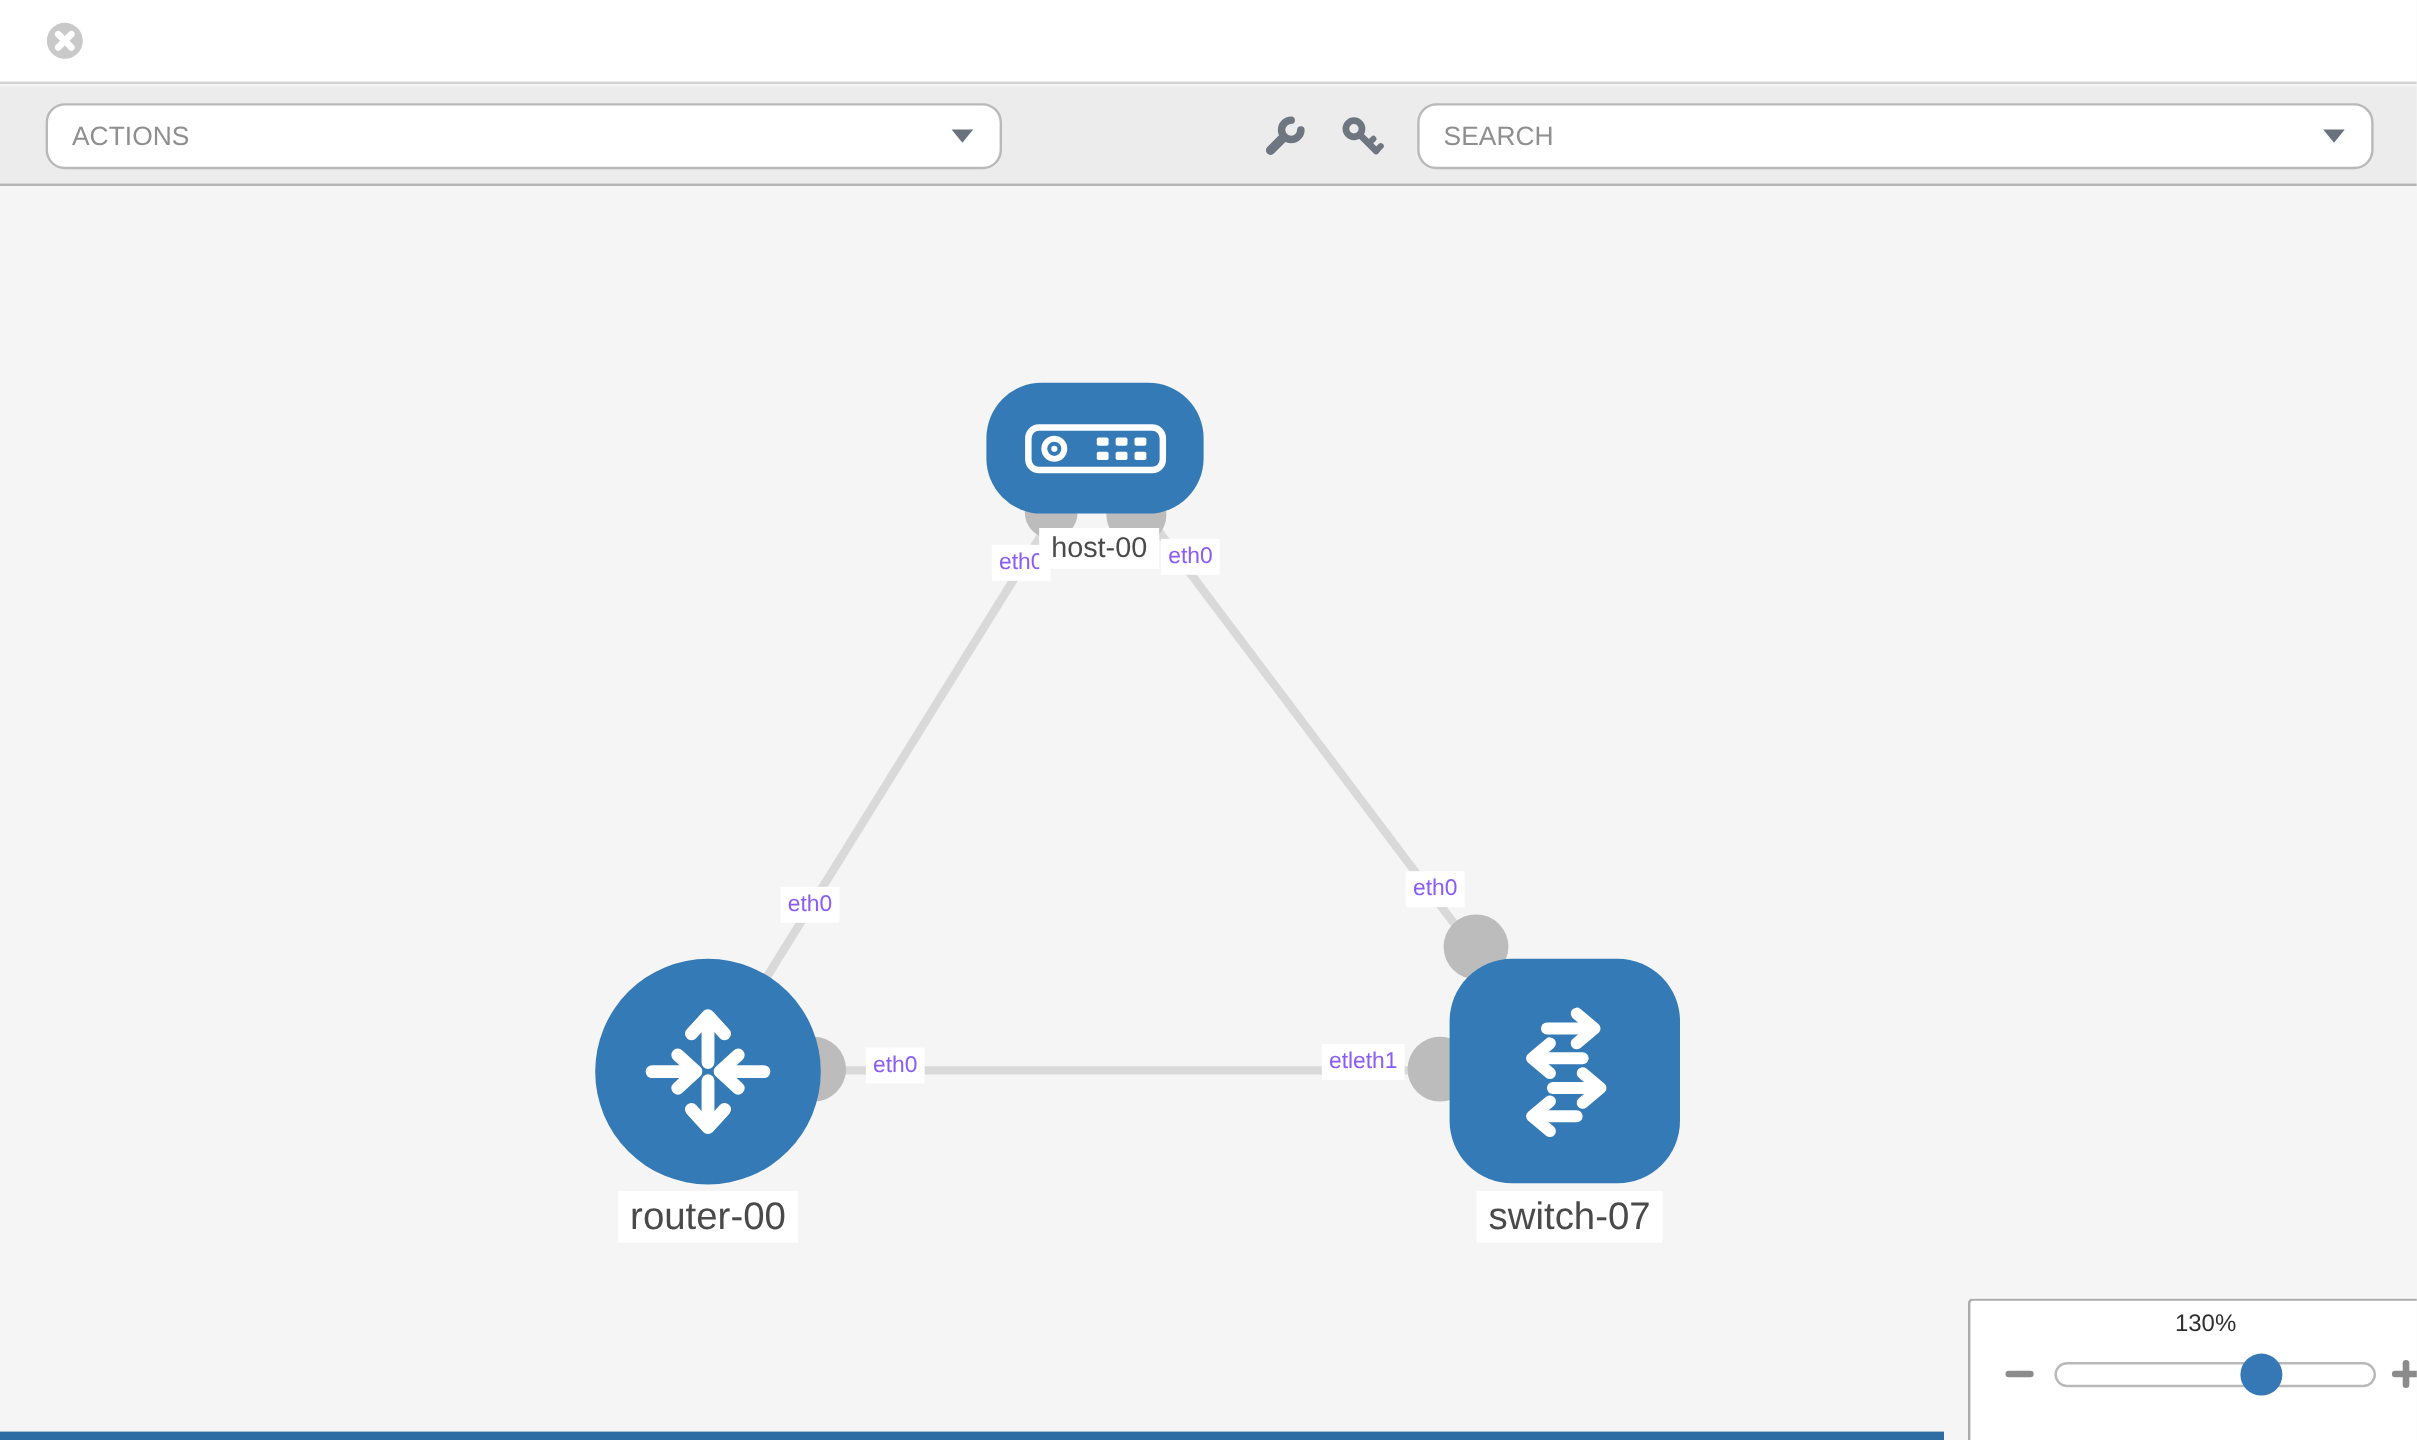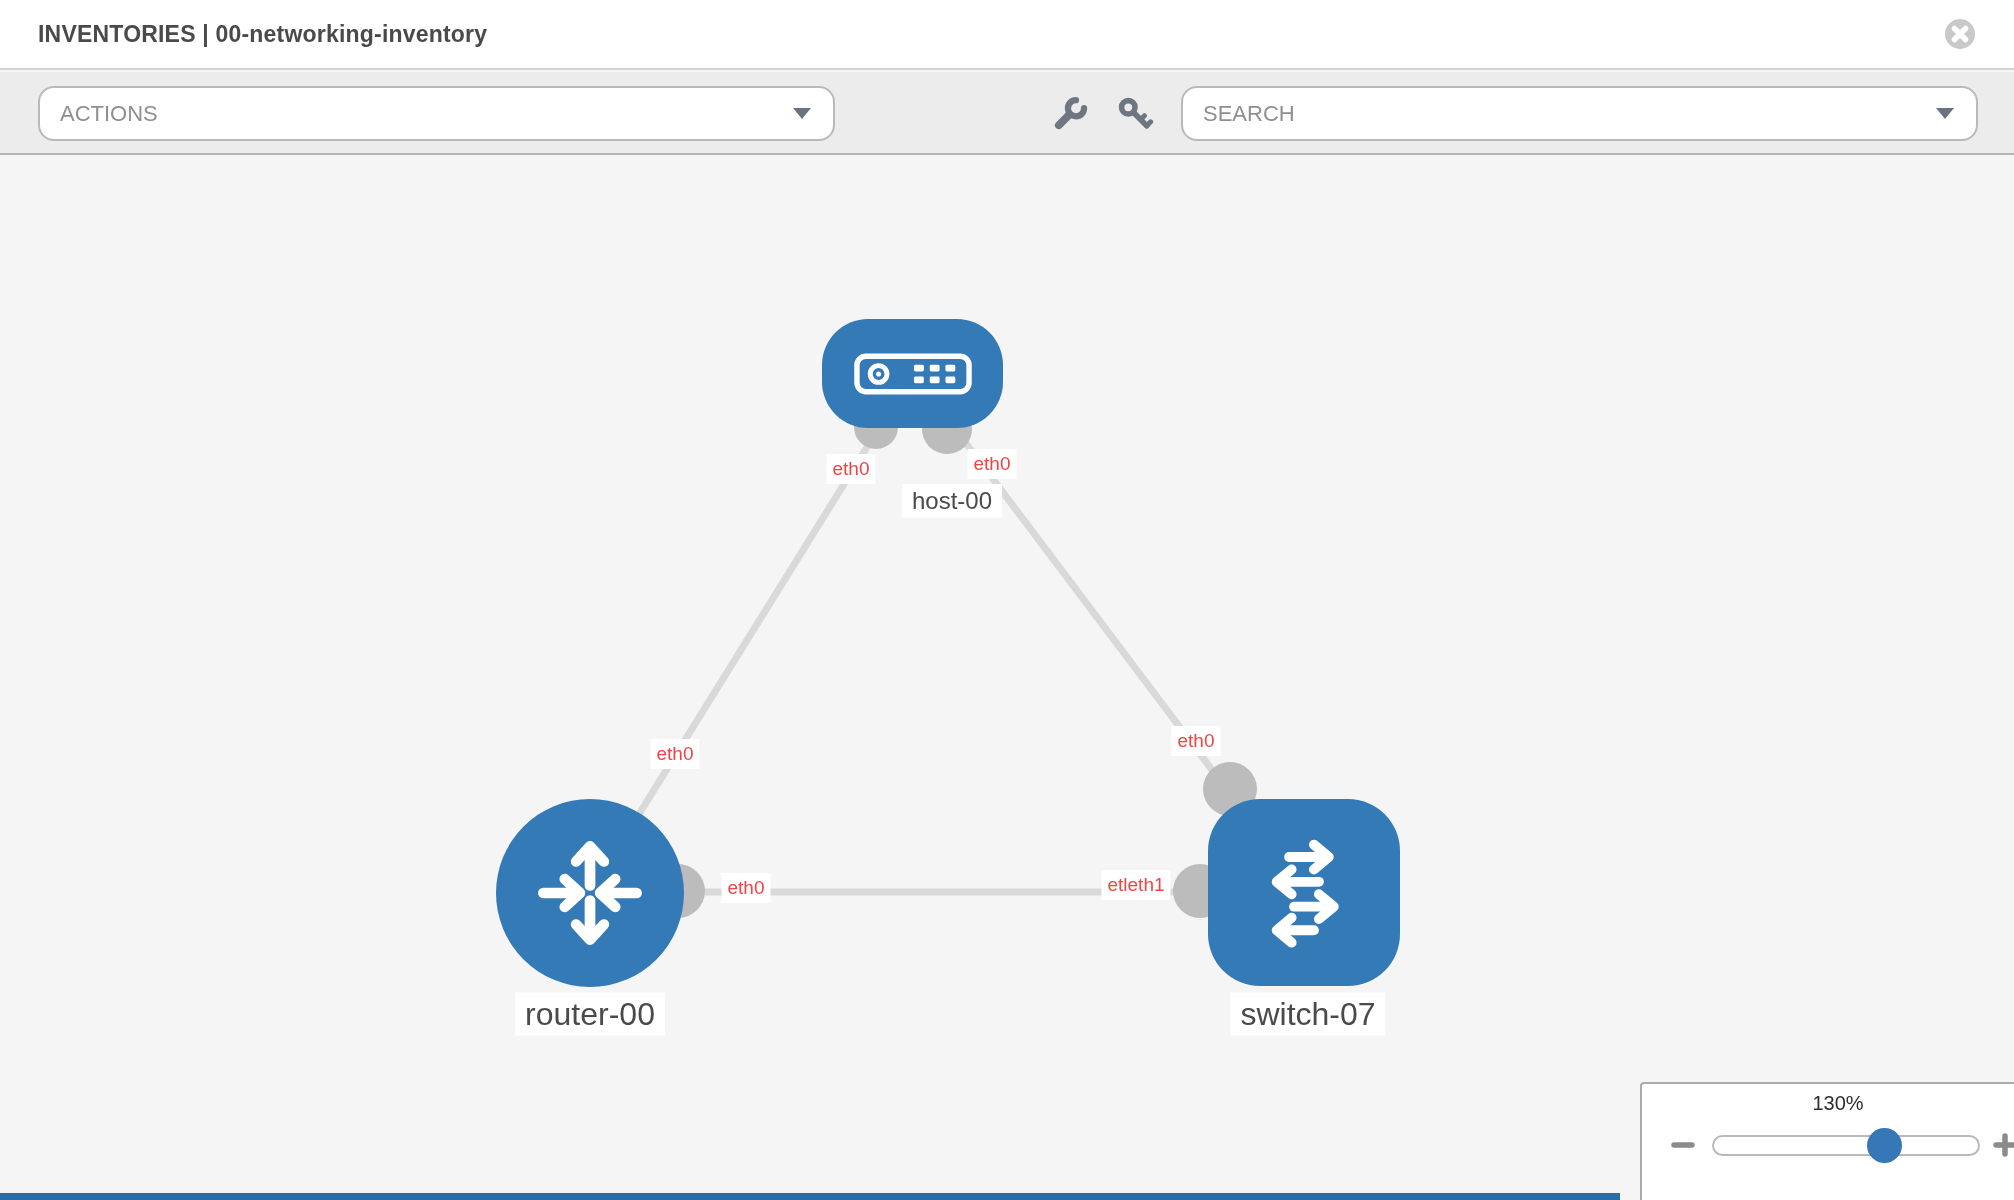--- a/index.html
+++ b/index.html
@@ -32,21 +32,21 @@
   .canvas { position:absolute; left:0; top:157px; width:2014px; height:1043px; background:#f5f5f5; }
   .links-layer { position:absolute; left:0; top:0; width:100%; height:100%; }
 
   .node { position:absolute; background:#337ab7; display:flex; align-items:center;
           justify-content:center; cursor:pointer; }
   .node-host   { left:822px;  top:162px; width:181px; height:109px; border-radius:46px; }
   .node-router { left:496px;  top:642px; width:188px; height:188px; border-radius:50%; }
   .node-switch { left:1208px; top:642px; width:192px; height:187px; border-radius:52px; }
 
   .chip { position:absolute; transform:translate(-50%,-50%); background:#ffffff;
-          color:#ef4444; white-space:nowrap; }
+          color:#8b5cf6; white-space:nowrap; }
   .eth-chip  { font-size:19px; padding:4px 6px; }
   .name-chip { font-size:32px; padding:3px 10px; color:#4a4a4a; }
   .name-host { font-size:24px; }
 
   
   .zoom-panel { position:absolute; left:1620px; top:1082px; width:394px; height:118px;
                 background:#ffffff; border-top:2px solid #ababab; border-left:2px solid #ababab;
                 border-top-left-radius:4px;margin-left:20px; }
   .zoom-level { position:absolute; left:0; top:8px; width:100%; text-align:center;
                 font-size:20px; color:#2e2e2e; }
@@ -57,21 +57,20 @@
                 background:#ffffff; border:2px solid #b9b9b9; border-radius:11px; cursor:pointer; }
   .zoom-handle { position:absolute; left:225px; top:44px; width:35px; height:35px;
                  border-radius:50%; background:#3578b5; cursor:grab; }
 
   .footer-strip { position:absolute; left:0; bottom:0; width:1620px; height:7px; background:#2e6da4; }
 </style>
 </head>
 <body>
 
 <div class="header">
-  <span class="title">INVENTORIES | 00-networking-inventory</span>
   <svg class="close-btn" viewBox="0 0 32 32">
     <circle cx="16" cy="16" r="15" fill="#c9c9c9"></circle>
     <line x1="10.5" y1="10.5" x2="21.5" y2="21.5" stroke="#ffffff" stroke-width="5.5" stroke-linecap="round"></line>
     <line x1="21.5" y1="10.5" x2="10.5" y2="21.5" stroke="#ffffff" stroke-width="5.5" stroke-linecap="round"></line>
   </svg>
 </div>
 
 <div class="toolbar">
   <div class="combo combo-actions">
     <span class="combo-label">ACTIONS</span>
@@ -161,21 +160,21 @@
     </svg>
   </div>
 
   <span class="chip eth-chip" style="left:675px;  top:597px;">eth0</span>
   <span class="chip eth-chip" style="left:851px;  top:312px;">eth0</span>
   <span class="chip eth-chip" style="left:1196px; top:584px;">eth0</span>
   <span class="chip eth-chip" style="left:992px;  top:307px;">eth0</span>
   <span class="chip eth-chip" style="left:746px;  top:731px;">eth0</span>
   <span class="chip eth-chip" style="left:1136px; top:728px;">etleth1</span>
 
-  <span class="chip name-chip name-host" style="left:952px;  top:300px;margin-top:44px;">host-00</span>
+  <span class="chip name-chip name-host" style="left:916px;  top:300px;">host-00</span>
   <span class="chip name-chip" style="left:590px;  top:857px;">router-00</span>
   <span class="chip name-chip" style="left:1308px; top:857px;">switch-07</span>
 </div>
 
 <div class="zoom-panel">
   <div class="zoom-level">130%</div>
 
   <svg class="zoom-minus" viewBox="0 0 26 26">
     <line x1="4" y1="13" x2="22" y2="13" stroke="#8b8b8b" stroke-width="5.5" stroke-linecap="round"></line>
   </svg>

